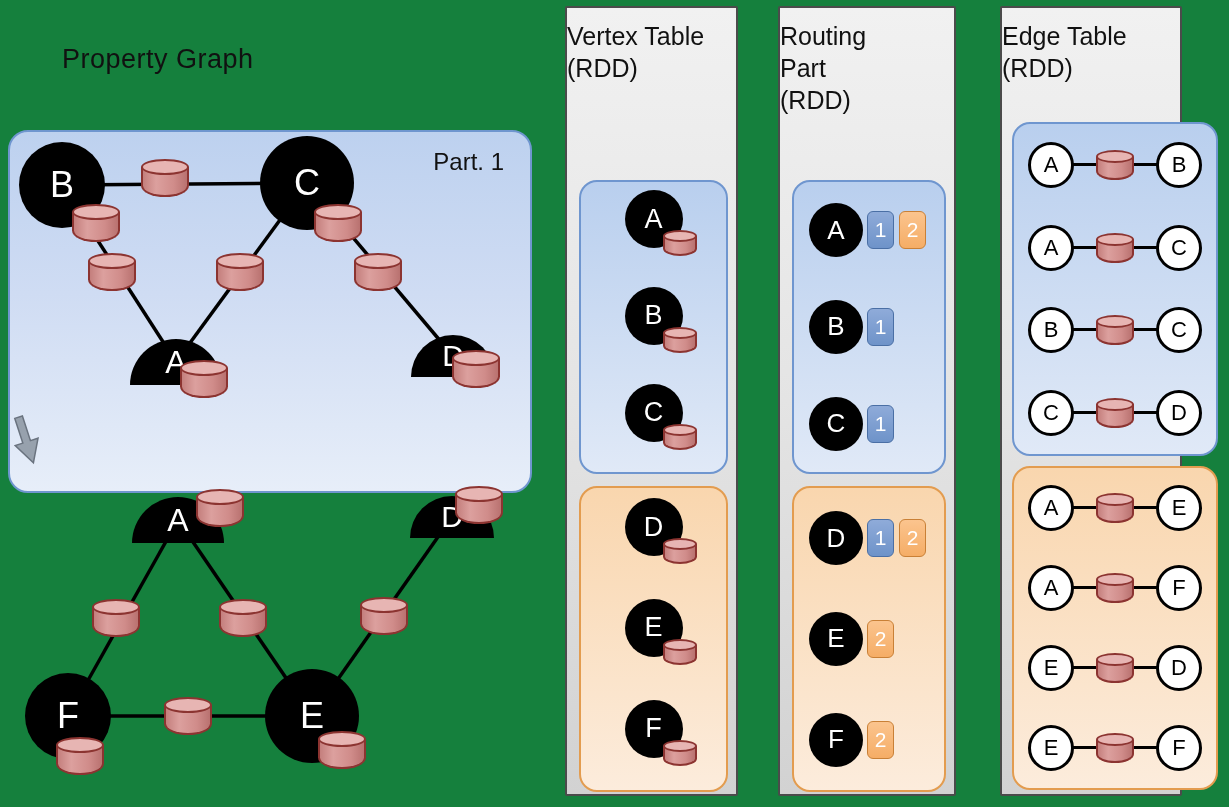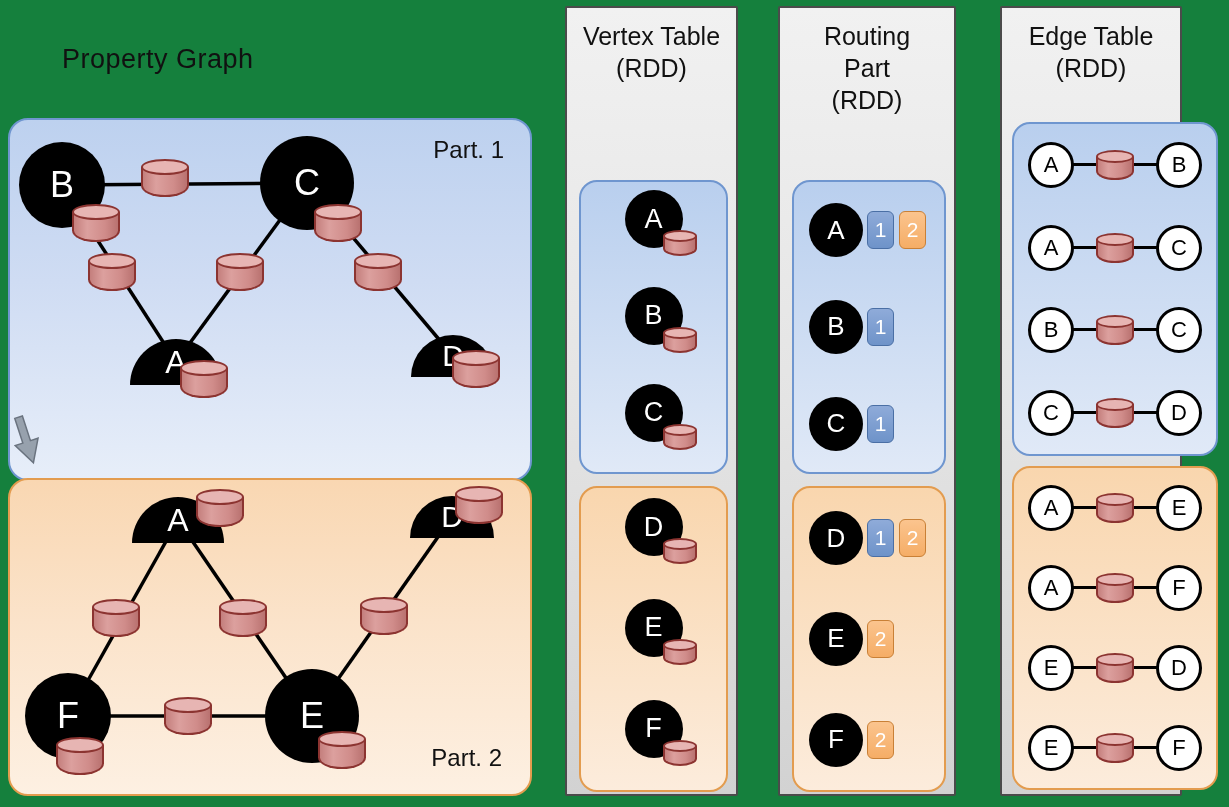--- a/index.html
+++ b/index.html
@@ -2,21 +2,21 @@
 <html><head>
 <meta charset="utf-8">
 <style>
   html,body{margin:0;padding:0;background:#fff;}
   .stage{position:relative;width:1229px;height:807px;background:#15803d;
          font-family:"Liberation Sans",sans-serif;overflow:hidden;color:#111;}
 
   
   .pg-title{position:absolute;left:62px;top:44px;font-size:27px;letter-spacing:.5px;}
   .part-box{position:absolute;border-radius:20px;box-sizing:border-box;}
-  .part1-box{left:8px;top:118px;width:524px;height:363px;
+  .part1-box{left:8px;top:130px;width:524px;height:363px;
     background:linear-gradient(180deg,#bdd1ef 0%,#cfdcf3 45%,#e7eef9 100%);
     border:2.5px solid #6f96cf;}
   .part2-box{left:8px;top:478px;width:524px;height:318px;
     background:linear-gradient(180deg,#f9d7b2 0%,#fbe3ca 45%,#fdf0e2 100%);
     border:2.5px solid #e39c4f;}
   .part-label{position:absolute;font-size:24px;}
   .p1{right:26px;top:16px;}
   .p2{right:28px;bottom:22px;}
 
   .edges-svg{position:absolute;left:0;top:0;z-index:1;pointer-events:none;}
@@ -37,21 +37,21 @@
   .cyl.lg{--w:48px;--h:38px;--eh:16px;}
   .cyl.md{--w:38px;--h:30px;--eh:13px;}
   .cyl.sm{--w:34px;--h:26px;--eh:12px;}
 
   .cut-arrow{position:absolute;left:10px;top:414px;width:32px;height:52px;z-index:2;}
   .cut-label{position:absolute;left:48px;top:428px;font-size:25px;z-index:2;}
 
   
   .panel{position:absolute;box-sizing:border-box;border:2.5px solid #4b4b4b;border-radius:2px;
     background:linear-gradient(180deg,#f1f1f1 0%,#e4e4e4 50%,#d2d2d2 100%);}
-  .panel-title{position:absolute;top:12px;left:0;width:100%;text-align:center;
+  .panel-title{position:absolute;top:12px;left:0;width:100%;
     font-size:25px;line-height:1.28;white-space:pre-line;}
 
   .gbox{position:absolute;border-radius:18px;box-sizing:border-box;display:flex;
     flex-direction:column;justify-content:space-around;align-items:center;}
   .gbox.blue{background:linear-gradient(180deg,#b9cfee,#e0e9f7);border:2.5px solid #6f96cf;}
   .gbox.orange{background:linear-gradient(180deg,#f9d6ae,#fcecdc);border:2.5px solid #e39c4f;}
 
   .vt-entry{position:relative;width:70px;height:84px;}
   .vcirc{position:absolute;background:#000;color:#fff;border-radius:50%;
     display:flex;align-items:center;justify-content:center;}
@@ -81,23 +81,20 @@
 </head>
 <body>
 
 <div class="stage">
 
   <div class="pg-title">Property Graph</div>
 
   <div class="part-box part1-box">
     <div class="part-label p1">Part. 1</div>
   </div>
-  <div class="part-box part2-box">
-    <div class="part-label p2">Part. 2</div>
-  </div>
 
   <svg class="edges-svg" width="1229" height="807" viewBox="0 0 1229 807">
     <line x1="62" y1="185" x2="307" y2="183" stroke="#000" stroke-width="3.5"></line>
     <line x1="62" y1="185" x2="176" y2="362" stroke="#000" stroke-width="3.5"></line>
     <line x1="307" y1="183" x2="176" y2="362" stroke="#000" stroke-width="3.5"></line>
     <line x1="307" y1="183" x2="453" y2="356" stroke="#000" stroke-width="3.5"></line>
     <line x1="178" y1="520" x2="68" y2="716" stroke="#000" stroke-width="3.5"></line>
     <line x1="178" y1="520" x2="312" y2="716" stroke="#000" stroke-width="3.5"></line>
     <line x1="452" y1="517" x2="312" y2="716" stroke="#000" stroke-width="3.5"></line>
     <line x1="68" y1="716" x2="312" y2="716" stroke="#000" stroke-width="3.5"></line>

